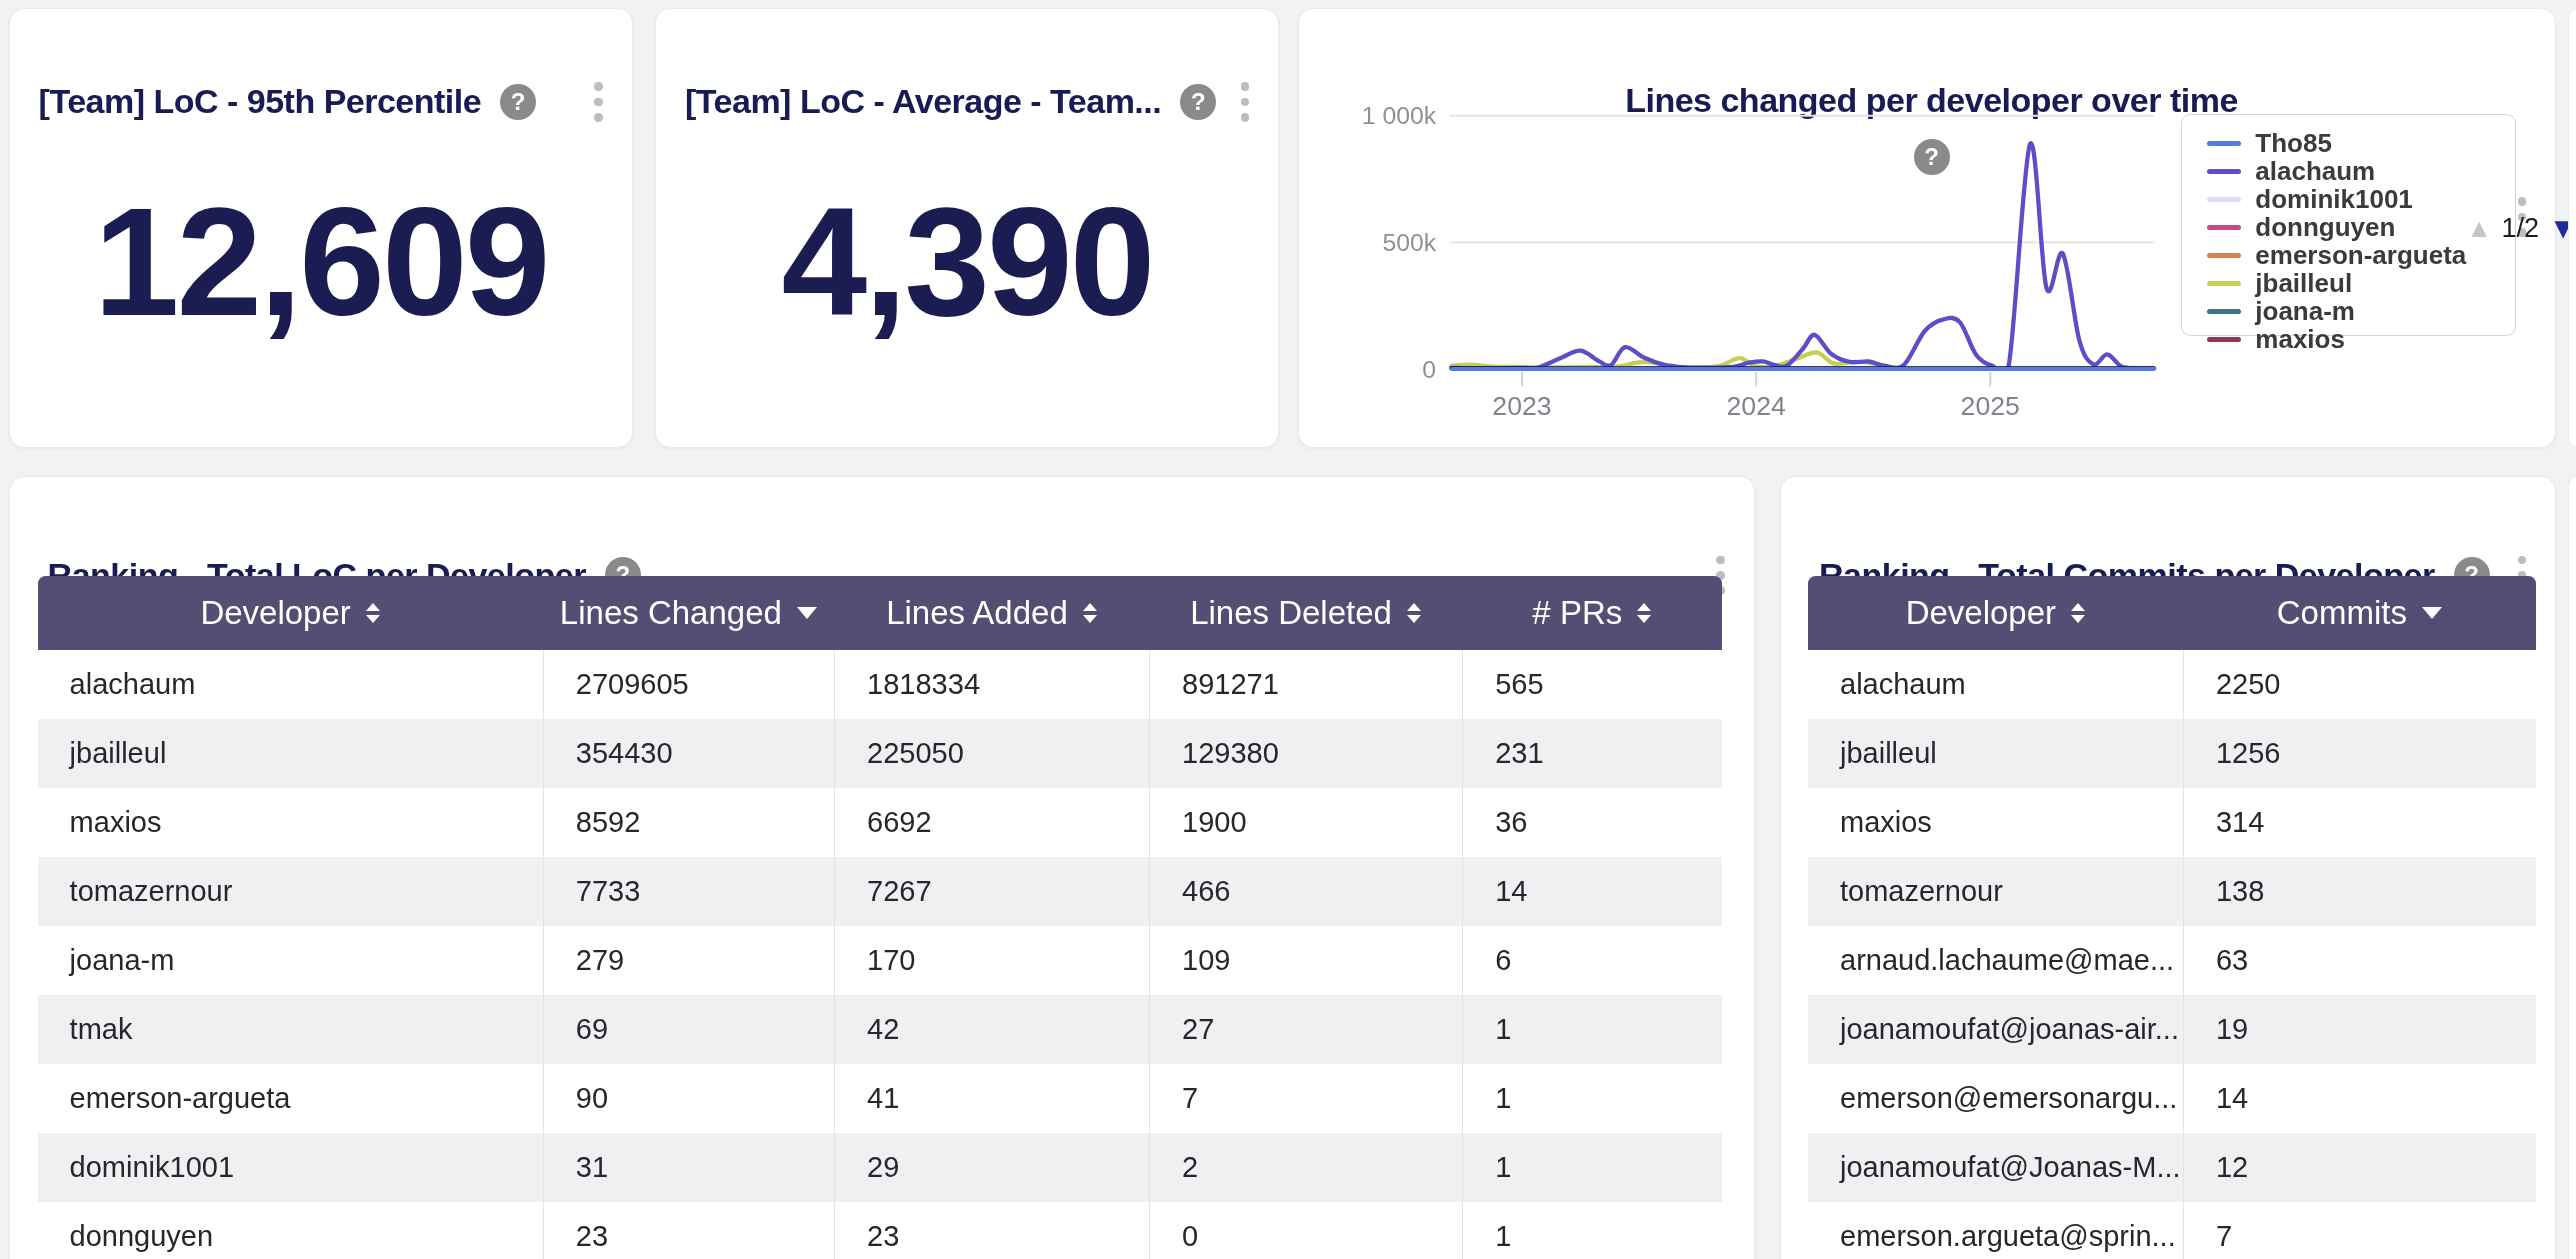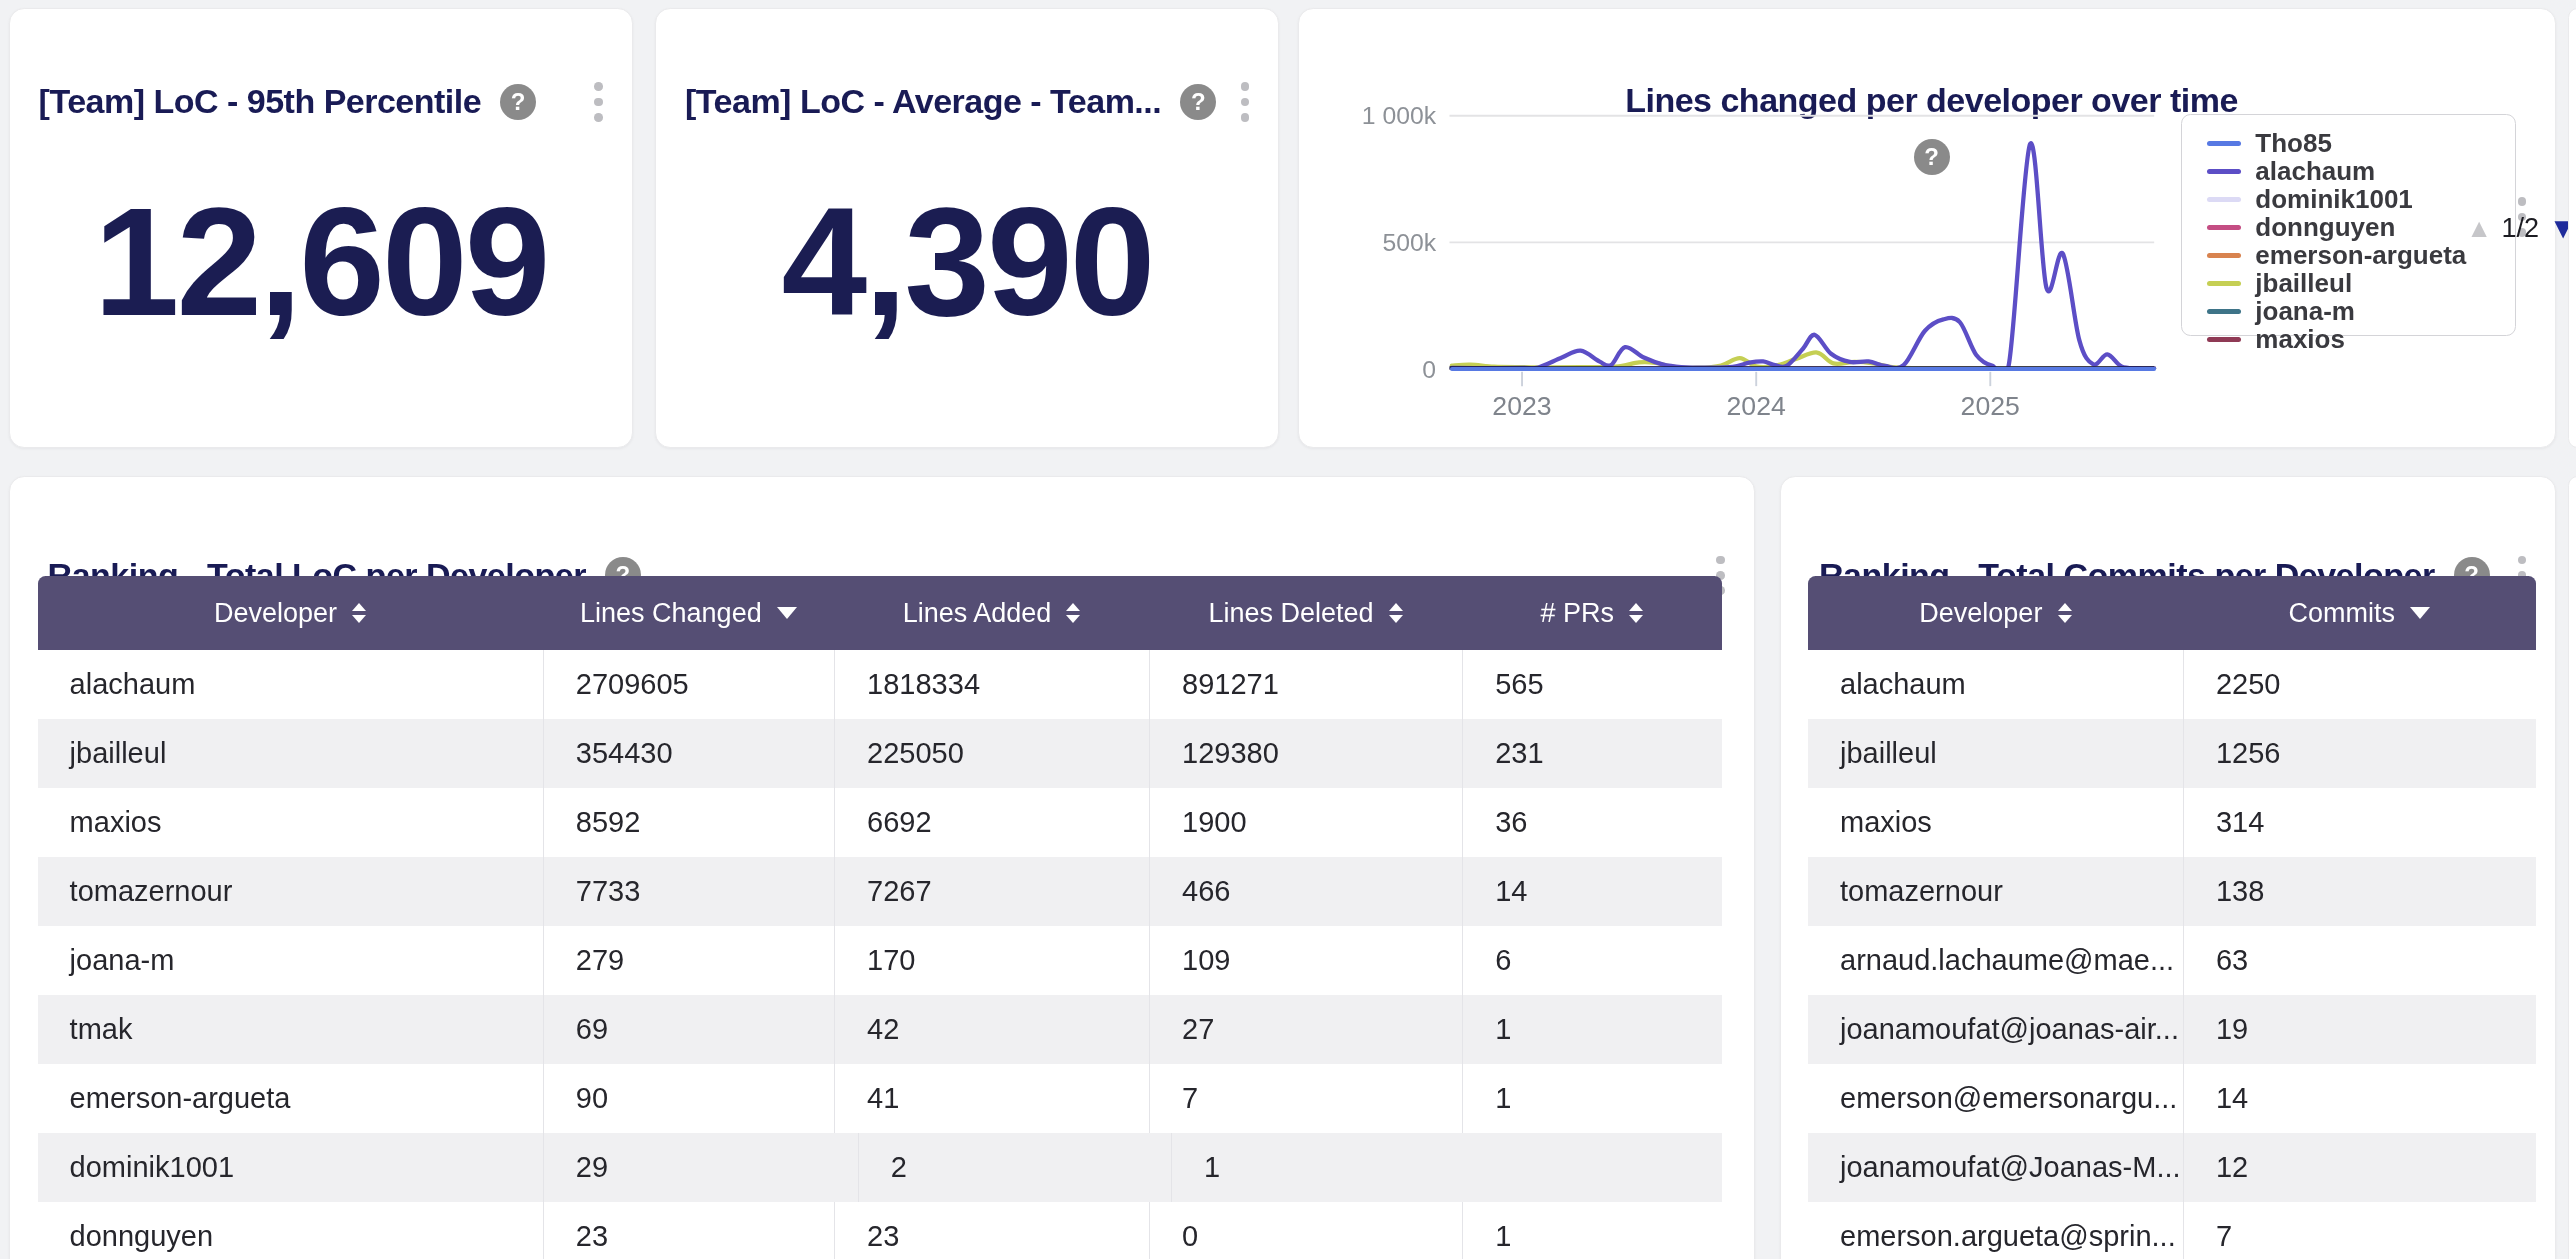--- a/index.html
+++ b/index.html
@@ -53,21 +53,21 @@
   
   .table { position: absolute; top: 99px; }
   #tp0 .table { left: 28px; width: 1684px; }
   #tp1 .table { left: 27px; width: 728px; }
   .thead {
     display: flex; align-items: center; height: 74px;
     background: #554e74; border-radius: 7.6px 7.6px 0 0;
   }
   .th {
     display: flex; align-items: center; justify-content: center; gap: 15.2px;
-    color: #fff; font-size: 27px; cursor: pointer;
+    color: #fff; font-size: 33px; cursor: pointer;
   }
   .tbody .tr { display: flex; height: 69px; }
   .tbody .tr:nth-child(even) { background: #f0f0f2; }
   .td {
     display: flex; align-items: center; padding-left: 32px;
     font-size: 29px; color: #26262c; overflow: hidden; white-space: nowrap;
   }
   .td + .td { border-left: 1.9px solid #e4e4e8; }
   #tp0 .col0 { width: 30%; } #tp0 .col1 { width: 17.3%; } #tp0 .col2 { width: 18.7%; }
   #tp0 .col3 { width: 18.6%; } #tp0 .col4 { width: 15.4%; }
@@ -296,20 +296,21 @@
         </div>
         <div class="tr">
           <div class="td col0">emerson-argueta</div>
           <div class="td col1">90</div>
           <div class="td col2">41</div>
           <div class="td col3">7</div>
           <div class="td col4">1</div>
         </div>
         <div class="tr">
           <div class="td col0">dominik1001</div>
+          <div class="td col1">31</div>
           <div class="td col2">29</div>
           <div class="td col3">2</div>
           <div class="td col4">1</div>
         </div>
         <div class="tr">
           <div class="td col0">donnguyen</div>
           <div class="td col1">23</div>
           <div class="td col2">23</div>
           <div class="td col3">0</div>
           <div class="td col4">1</div>

